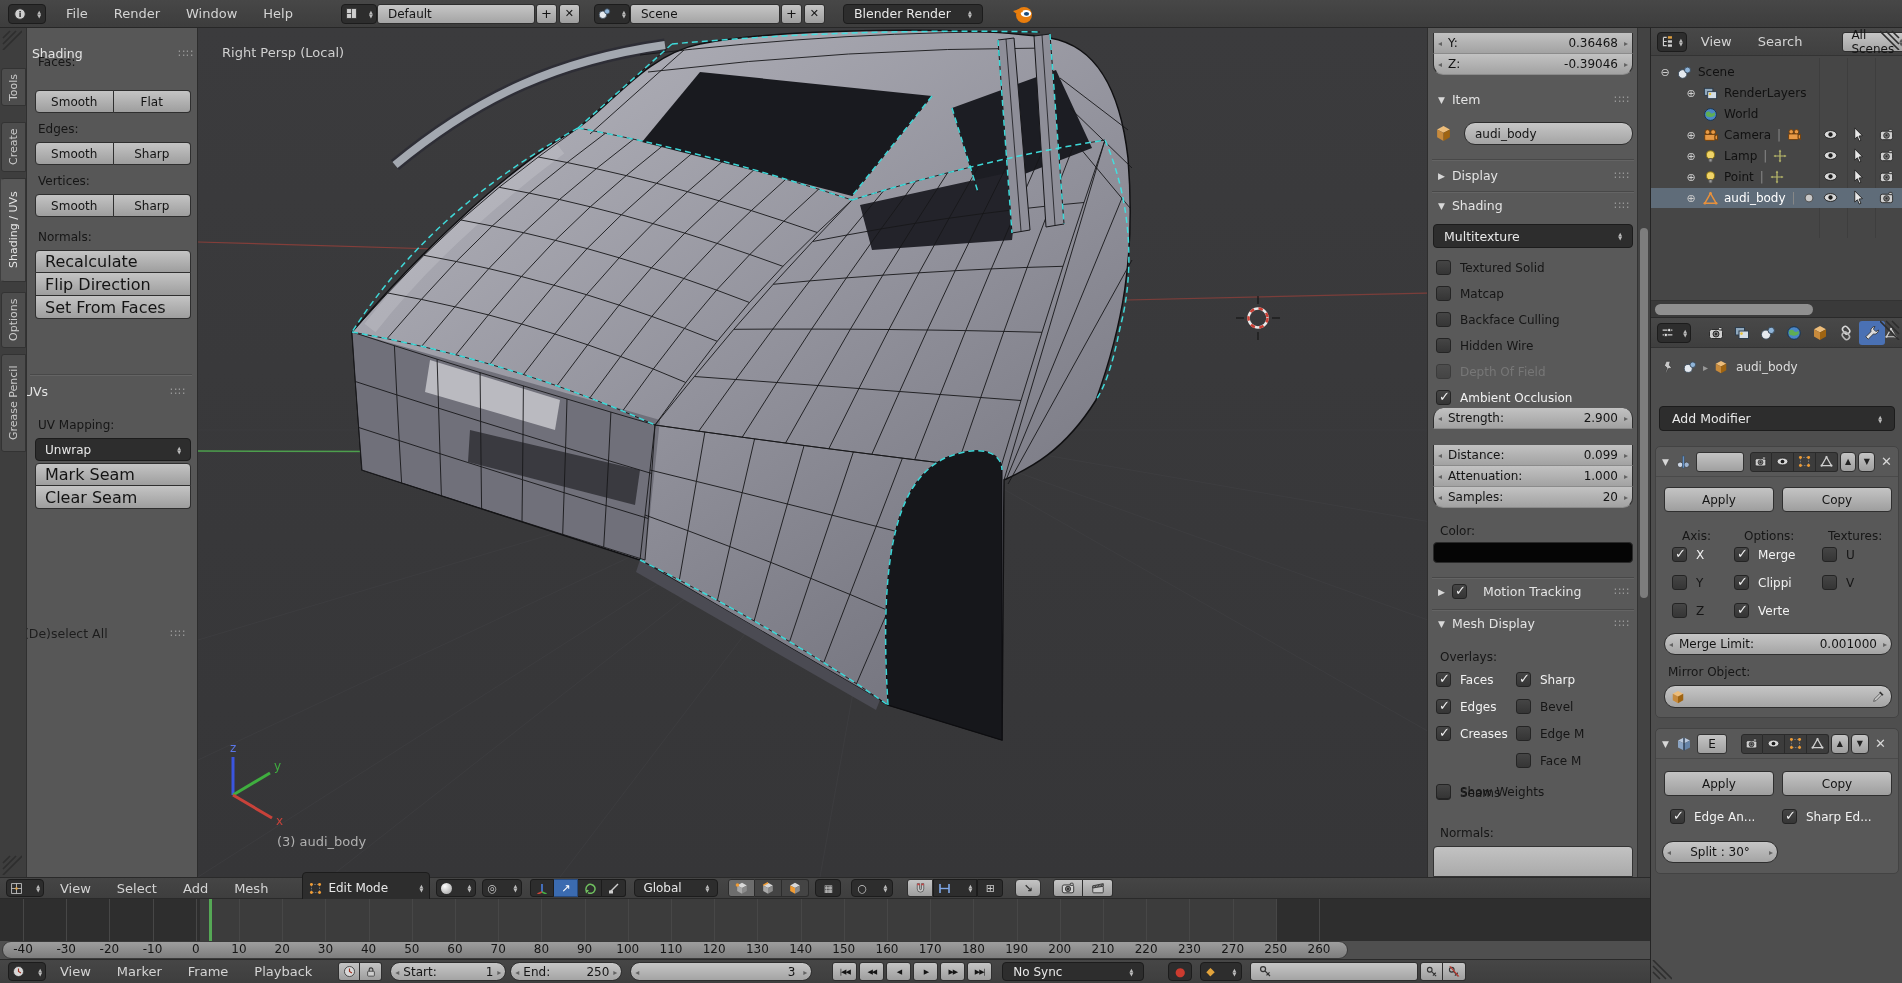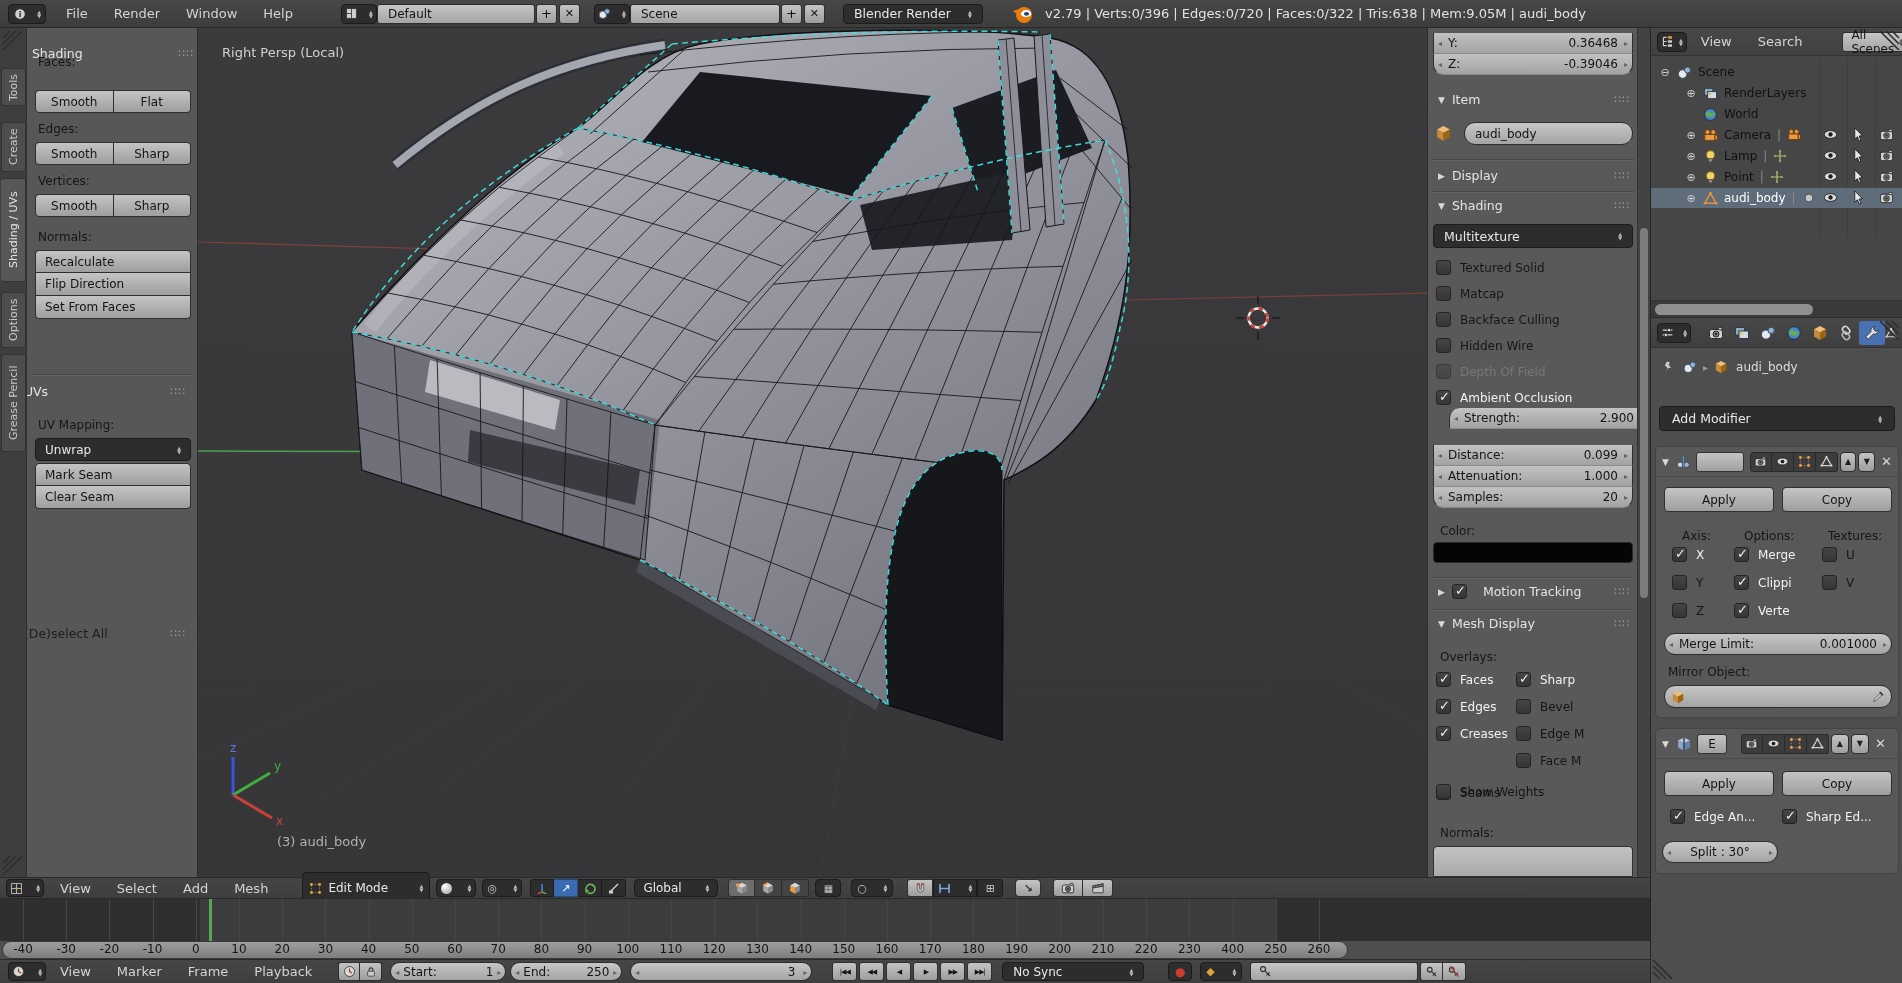--- a/index.html
+++ b/index.html
@@ -45,21 +45,21 @@
   #tabstrip{left:0;top:0;width:27px;height:849px;background:#3e3e3e;border-right:1px solid #303030}
   .vtab{position:absolute;left:1px;width:25px;writing-mode:vertical-rl;transform:rotate(180deg);
     background:#4d4d4d;border:1px solid #333;border-radius:0 3px 3px 0;color:#c9c9c9;font-size:11px;
     display:flex;align-items:center;justify-content:center;padding:6px 0}
   .vtab.active{background:#575757;color:#e6e6e6;border-right-color:#575757}
   .shelf-label{position:absolute;left:38px;color:#161616;font-size:12px}
   .shelf-btnrow{position:absolute;left:35px;width:156px;height:23px;display:flex}
   .shelf-btnrow .btn-l{flex:1;border-radius:0;border-left-width:0;font-size:12px}
   .shelf-btnrow .btn-l:first-child{border-radius:4px 0 0 4px;border-left-width:1px}
   .shelf-btnrow .btn-l:last-child{border-radius:0 4px 4px 0}
-  .shelf-stack .btn-l{border-radius:0;border-top-width:0;font-size:12px;justify-content:flex-start;padding-left:9px}
+  .shelf-stack .btn-l{border-radius:0;border-top-width:0;font-size:16px;justify-content:flex-start;padding-left:9px}
   .shelf-stack .btn-l:first-child{border-radius:4px 4px 0 0;border-top-width:1px}
   .shelf-stack .btn-l:last-child{border-radius:0 0 4px 4px}
   #npanel{left:1427px;top:0;width:210px;height:849px;background:#595959;border-left:1px solid #2e2e2e}
   #npscroll{left:1637px;top:0;width:13px;height:849px;background:#434343;border-left:1px solid #333}
   #npscroll .thumb{position:absolute;left:2px;width:8px;border-radius:4px;background:#7d7d7d}
   .np-slider{position:absolute;left:5px;width:200px;height:21px;background:linear-gradient(#c2c2c2,#a2a2a2);
     border-left:1px solid #2e2e2e;border-right:1px solid #2e2e2e;border-bottom:1px solid #8b8b8b;
     display:flex;align-items:center;padding:0 14px;color:#141414}
   .np-slider .val{margin-left:auto}
   #vplabel{color:#d0d0d0;font-size:13px}
@@ -308,21 +308,20 @@
     <div class="btn-d" style="width:140px;height:20px;margin-left:18px;padding:0 10px;font-size:12.5px">
       <span>Blender Render</span>
         <span class="updn"></span>
     </div>
     <svg width="24" height="22" viewBox="0 0 24 22" style="margin-left:28px">
       <circle cx="13" cy="12" r="8" fill="#e87d0d"></circle>
         <ellipse cx="15" cy="10.5" rx="5.2" ry="3.6" fill="#fff"></ellipse>
         <ellipse cx="15.5" cy="10.8" rx="2.6" ry="1.9" fill="#1b4a78"></ellipse>
         <path d="M2 8 L10 5.5 L12 9 L5 10.5 Z" fill="#e87d0d"></path>
     </svg>
-    <span class="stats" style="margin-left:10px">v2.79 | Verts:0/396 | Edges:0/720 | Faces:0/322 | Tris:638 | Mem:9.05M | audi_body</span>
   </header>
 
   <div id="viewport" class="abs">
     <svg id="scene" width="1650" height="849">
         <defs>
           <linearGradient id="bgG" x1="0" y1="0" x2="0" y2="1">
             <stop offset="0" stop-color="#3b3b3d"></stop>
             <stop offset="1" stop-color="#363638"></stop>
           </linearGradient>
           <linearGradient id="bodyG" x1="0" y1="0" x2="0.7" y2="1">
@@ -524,21 +523,21 @@
           <div class="cb dis" style="left: 8px; top: 336px;">
             <span class="box"></span>
             <span class="lb">Depth Of Field</span>
           </div>
           <div class="cb on" style="left: 8px; top: 362px;">
             <span class="box"></span>
             <span class="lb">Ambient Occlusion</span>
           </div>
         </div>
       <div id="np-sliders">
-          <div class="np-slider arrows" style="top: 380px; border-radius: 10px 10px 0px 0px; margin-left: 16px;">
+          <div class="np-slider arrows" style="top: 380px; border-radius: 10px 10px 0px 0px;">
             <span>Strength:</span>
             <span class="val">2.900</span>
           </div>
           <div class="np-slider arrows" style="top: 417px;">
             <span>Distance:</span>
             <span class="val">0.099</span>
           </div>
           <div class="np-slider arrows" style="top: 438px;">
             <span>Attenuation:</span>
             <span class="val">1.000</span>
@@ -784,21 +783,21 @@
         <span class="tick" style="left: 778.6px;">140</span>
         <span class="tick" style="left: 821.8px;">150</span>
         <span class="tick" style="left: 865px;">160</span>
         <span class="tick" style="left: 908.2px;">170</span>
         <span class="tick" style="left: 951.4px;">180</span>
         <span class="tick" style="left: 994.6px;">190</span>
         <span class="tick" style="left: 1037.8px;">200</span>
         <span class="tick" style="left: 1081px;">210</span>
         <span class="tick" style="left: 1124.2px;">220</span>
         <span class="tick" style="left: 1167.4px;">230</span>
-        <span class="tick" style="left: 1210.6px;">400</span>
+        <span class="tick" style="left: 1210.6px;">270</span>
         <span class="tick" style="left: 1253.8px;">250</span>
         <span class="tick" style="left: 1297px;">260</span>
       </div>
   </div>
   <div id="tlheader" class="abs">
     <div class="btn-d ibtn" style="width:38px;height:19px;padding:0 3px">
       <svg width="13" height="13">
           <use href="#s-clock"></use>
         </svg>
         <span class="updn"></span>

